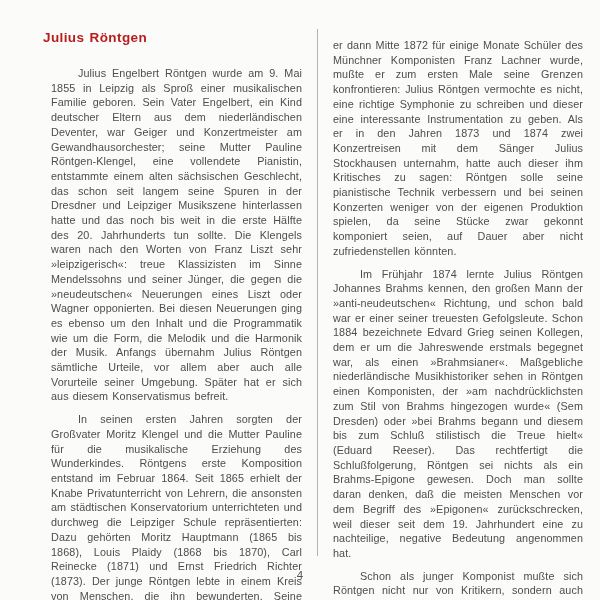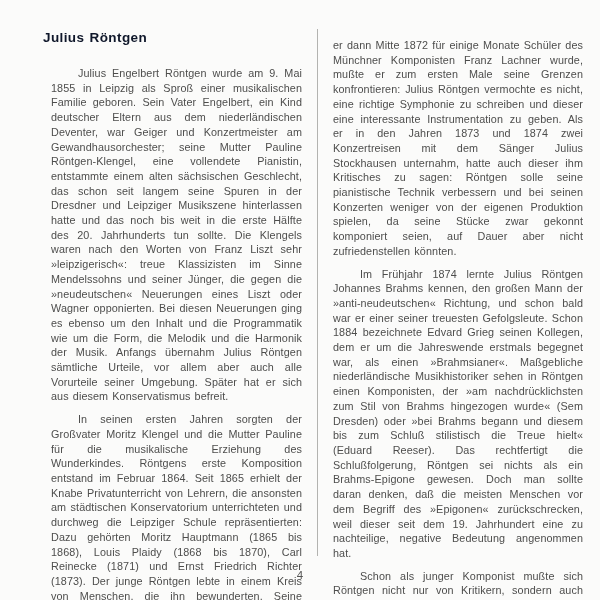--- a/index.html
+++ b/index.html
@@ -27,21 +27,21 @@
     word-spacing: 1px;
     hyphens: auto;
     -webkit-hyphens: auto;
   }
   .col-left  { left: 43px;  width: 267px; }
   .col-right { left: 325px; width: 266px; }
   .heading {
     font-size: 13.5px;
     font-weight: bold;
     letter-spacing: 0.4px;
-    color: #0f172a;
+    color: #b91c1c;
     margin: 0 0 21px 0;
     line-height: 15px;
     text-align: left;
   }
   p { margin: 8px; padding: 0; }
   p.indent { text-indent: 27px; }
   .divider {
     position: absolute;
     left: 317px;
     top: 29px;

